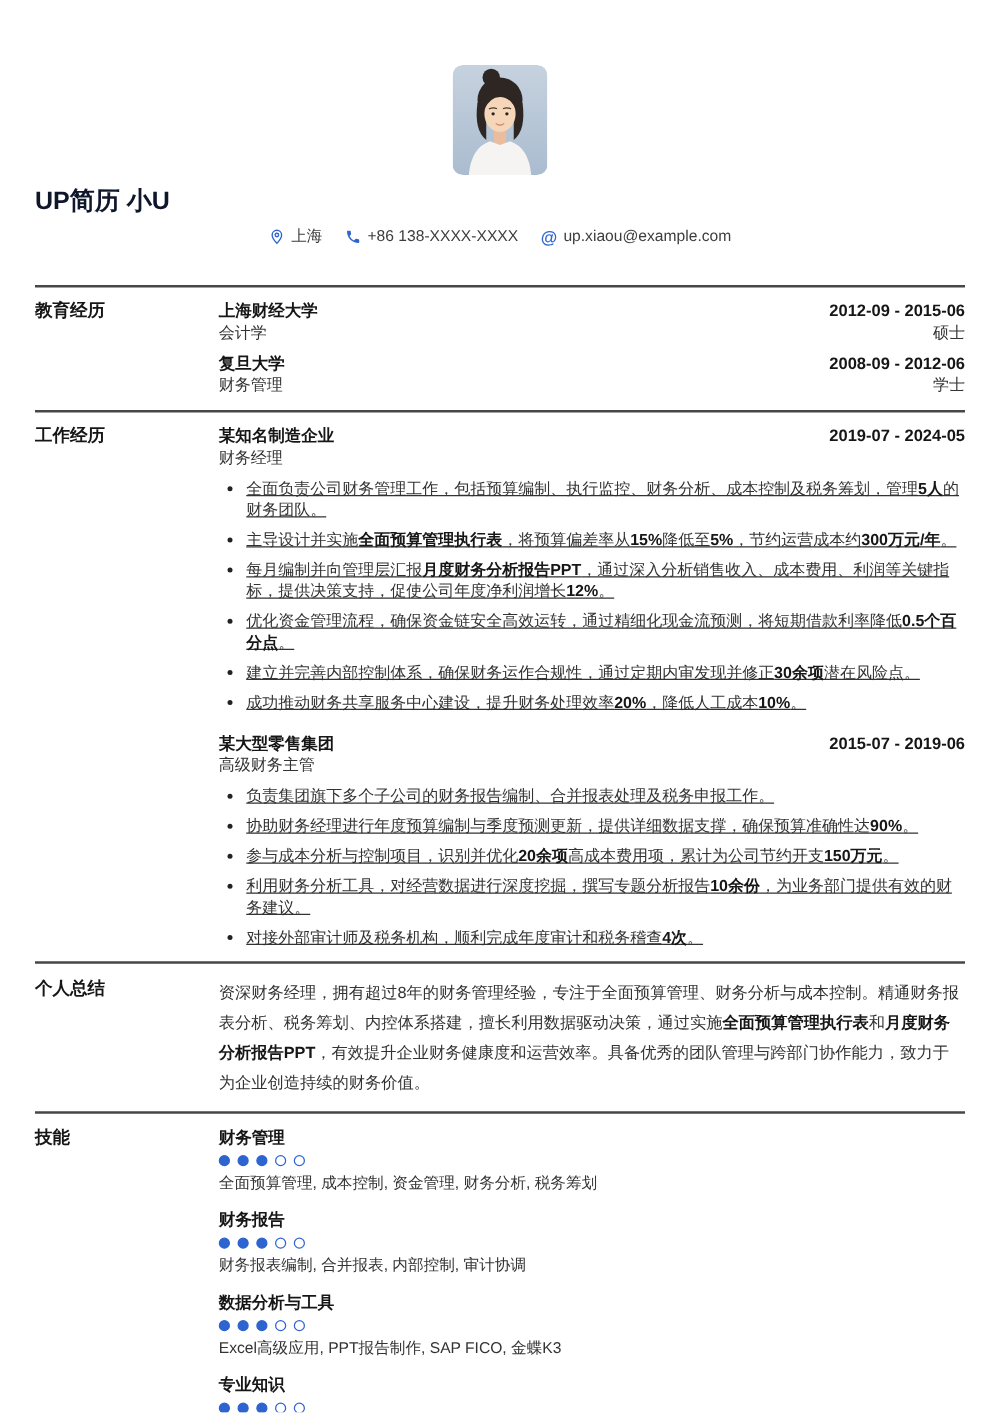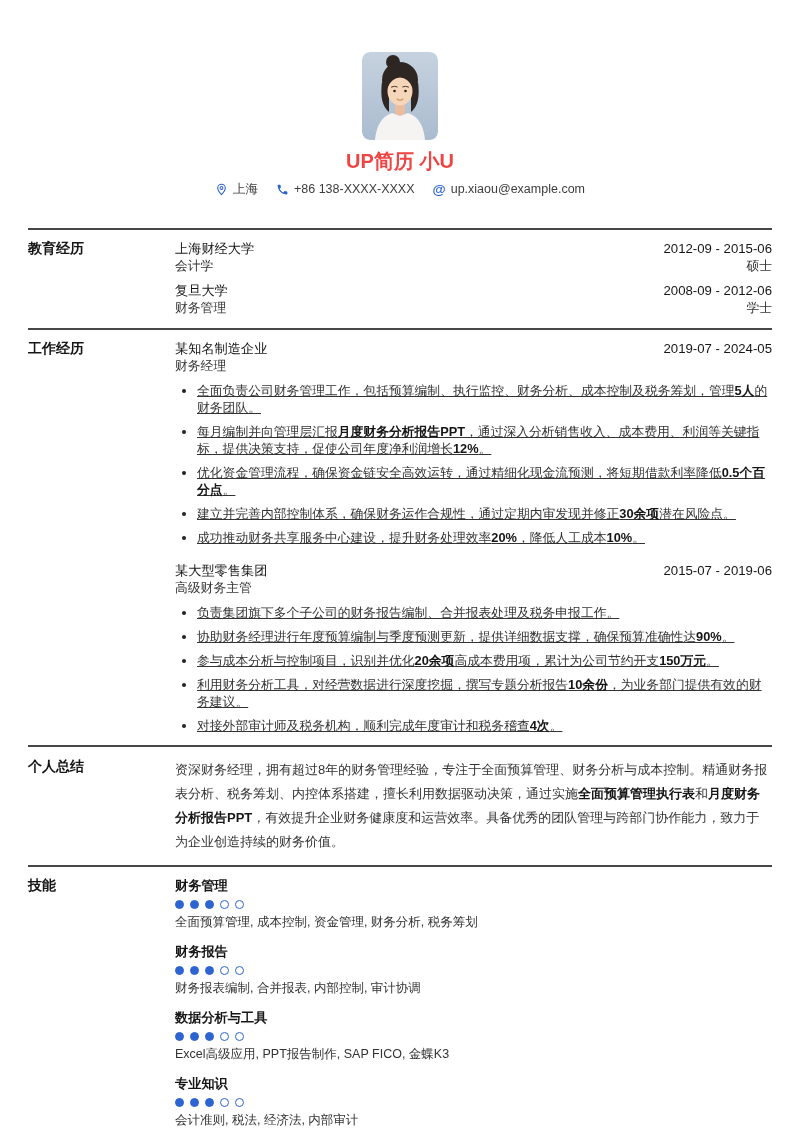--- a/index.html
+++ b/index.html
@@ -8,36 +8,36 @@
     width:800px; height:1130px;
     font-family:"Liberation Sans","DejaVu Sans",sans-serif;
     color:#333;
     -webkit-font-smoothing:antialiased;
   }
   .page { width:800px; height:1130px; overflow:hidden; padding:0 28px; background:#fff; }
 
   
   .photo-wrap { display:block; margin:52px auto 0; width:76px; height:88px; border-radius:8px; overflow:hidden; }
   .photo-wrap svg { display:block; width:76px; height:88px; }
-  .name { margin-top:10px; text-align:center; font-size:20px; font-weight:700; color:#ef4444; line-height:23px; }
+  .name { margin-top:10px; font-size:20px; font-weight:700; color:#0f172a; line-height:23px; }
   .contact { margin-top:8px; display:flex; justify-content:center; align-items:center; gap:18px; font-size:12.5px; color:#3d3d3d; line-height:17px; }
   .contact .citem { display:flex; align-items:center; gap:5px; }
   .contact svg { width:13px; height:13px; display:block; }
   .at-glyph { color:var(--accent); font-weight:700; font-size:13.5px; line-height:13px; }
 
   
   .section { display:grid; grid-template-columns:147px 1fr; border-top:2px solid var(--divider); }
   .section.first { margin-top:15px; }
   .sec-title { font-size:14px; font-weight:700; color:#161616; line-height:17px; }
   #sec-education { padding:10px 0 12px;margin-top:30px; }
   #sec-experience { padding:10px 0 11px; }
   #sec-summary { padding:11px 0 11px; }
   #sec-skills { padding:10px 0 0; }
 
-  .h { font-size:13.2px; font-weight:400; color:#161616; }
+  .h { font-size:13.2px; font-weight:700; color:#161616; }
   .row { display:flex; justify-content:space-between; align-items:baseline; }
   .sub { font-size:12.8px; color:#333; }
   b { font-weight:700; color:#161616; }
 
   
   .edu-item { margin-bottom:8px; }
   .edu-item:last-child { margin-bottom:0; }
   .edu-item .row { line-height:17px; }
 
   
@@ -153,20 +153,24 @@
     <div class="row sub">
       <span>财务经理</span>
     </div>
     <ul class="bullets">
             <li class="bullet">
     <span class="marker"></span>
     <span><span>全面负责公司财务管理工作，包括预算编制、执行监控、财务分析、成本控制及税务筹划，管理</span><b>5人</b><span>的财务团队。</span></span>
   </li>
             <li class="bullet">
     <span class="marker"></span>
+    <span><span>主导设计并实施</span><b>全面预算管理执行表</b><span>，将预算偏差率从</span><b>15%</b><span>降低至</span><b>5%</b><span>，节约运营成本约</span><b>300万元/年</b><span>。</span></span>
+  </li>
+            <li class="bullet">
+    <span class="marker"></span>
     <span><span>每月编制并向管理层汇报</span><b>月度财务分析报告PPT</b><span>，通过深入分析销售收入、成本费用、利润等关键指标，提供决策支持，促使公司年度净利润增长</span><b>12%</b><span>。</span></span>
   </li>
             <li class="bullet">
     <span class="marker"></span>
     <span><span>优化资金管理流程，确保资金链安全高效运转，通过精细化现金流预测，将短期借款利率降低</span><b>0.5个百分点</b><span>。</span></span>
   </li>
             <li class="bullet">
     <span class="marker"></span>
     <span><span>建立并完善内部控制体系，确保财务运作合规性，通过定期内审发现并修正</span><b>30余项</b><span>潜在风险点。</span></span>
   </li>

